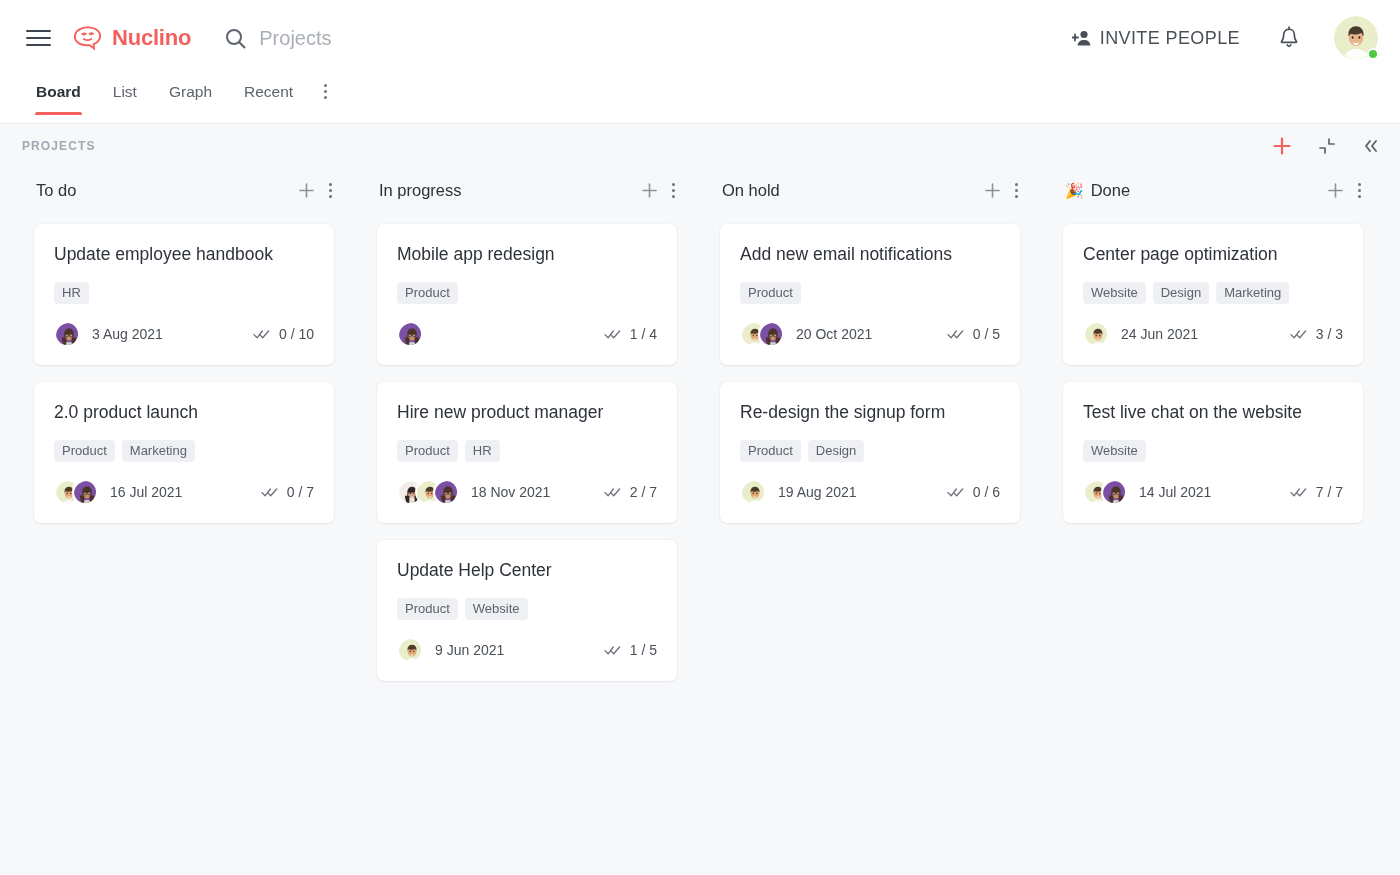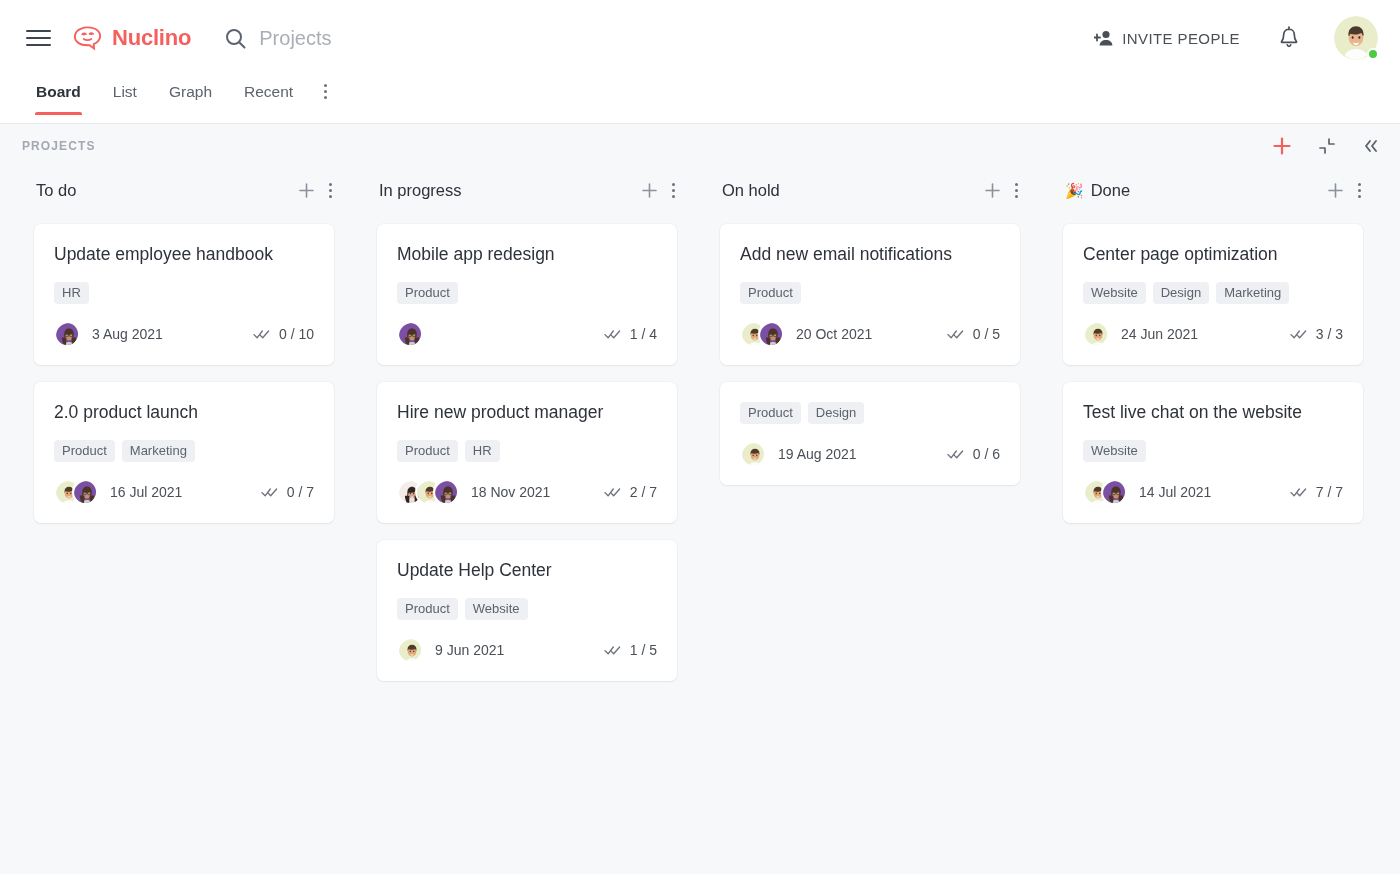--- a/index.html
+++ b/index.html
@@ -40,21 +40,21 @@
   .search-icon { width: 21px; height: 21px; display:block; }
   .search-input {
     border: none; outline: none; background: transparent;
     font-family: "Liberation Sans", sans-serif;
     font-size: 20px; color: #3f4550; width: 480px;
   }
   .search-input::placeholder { color: #a9aeb6; }
 
   .invite {
     display: flex; align-items: center; gap: 8px;
-    color: #4a5058; font-size: 15px; letter-spacing: 0.4px;
+    color: #4a5058; font-size: 18px; letter-spacing: 0.4px;
     cursor: pointer; margin-right: 38px; white-space: nowrap;
   }
   .invite-icon { width: 20px; height: 18px; display:block; }
 
   .bell { width: 22px; height: 24px; cursor: pointer; margin-right: 34px; display:block; }
 
   .avatar-wrap { position: relative; width: 44px; height: 44px; cursor: pointer; }
   .avatar-lg {
     width: 44px; height: 44px; border-radius: 50%;
     overflow: hidden; position: relative;
@@ -569,20 +569,21 @@
         <svg class="check-ico" viewBox="0 0 17 12">
           <path d="M1 6.6l3.1 3.2L9.3 3" fill="none" stroke="#6d737d" stroke-width="1.35" stroke-linecap="round" stroke-linejoin="round"></path>
           <path d="M6.6 6.6l3.1 3.2L15.6 3" fill="none" stroke="#6d737d" stroke-width="1.35" stroke-linecap="round" stroke-linejoin="round"></path>
         </svg>
         <span class="task-count">0 / 5</span>
       </div>
     </div>
   </div>
 
   <div class="card">
+    <div class="card-title">Re-design the signup form</div>
     <div class="tags">
               <span class="tag">Product</span>
               <span class="tag">Design</span>
             </div>
     <div class="card-foot">
       <div class="avatars">
                 <span class="av"><svg viewBox="0 0 26 26" width="26" height="26">
       <circle cx="13" cy="13" r="13" fill="#e9edc9"></circle>
       <path d="M13 19.2c-3.1 0-5.7 1.5-6.8 3.8A13 13 0 0 0 13 26a13 13 0 0 0 6.8-3c-1.1-2.3-3.7-3.8-6.8-3.8z" fill="#fdfdfb"></path>
       <ellipse cx="13" cy="12.4" rx="4.3" ry="5.1" fill="#e3a878"></ellipse>

